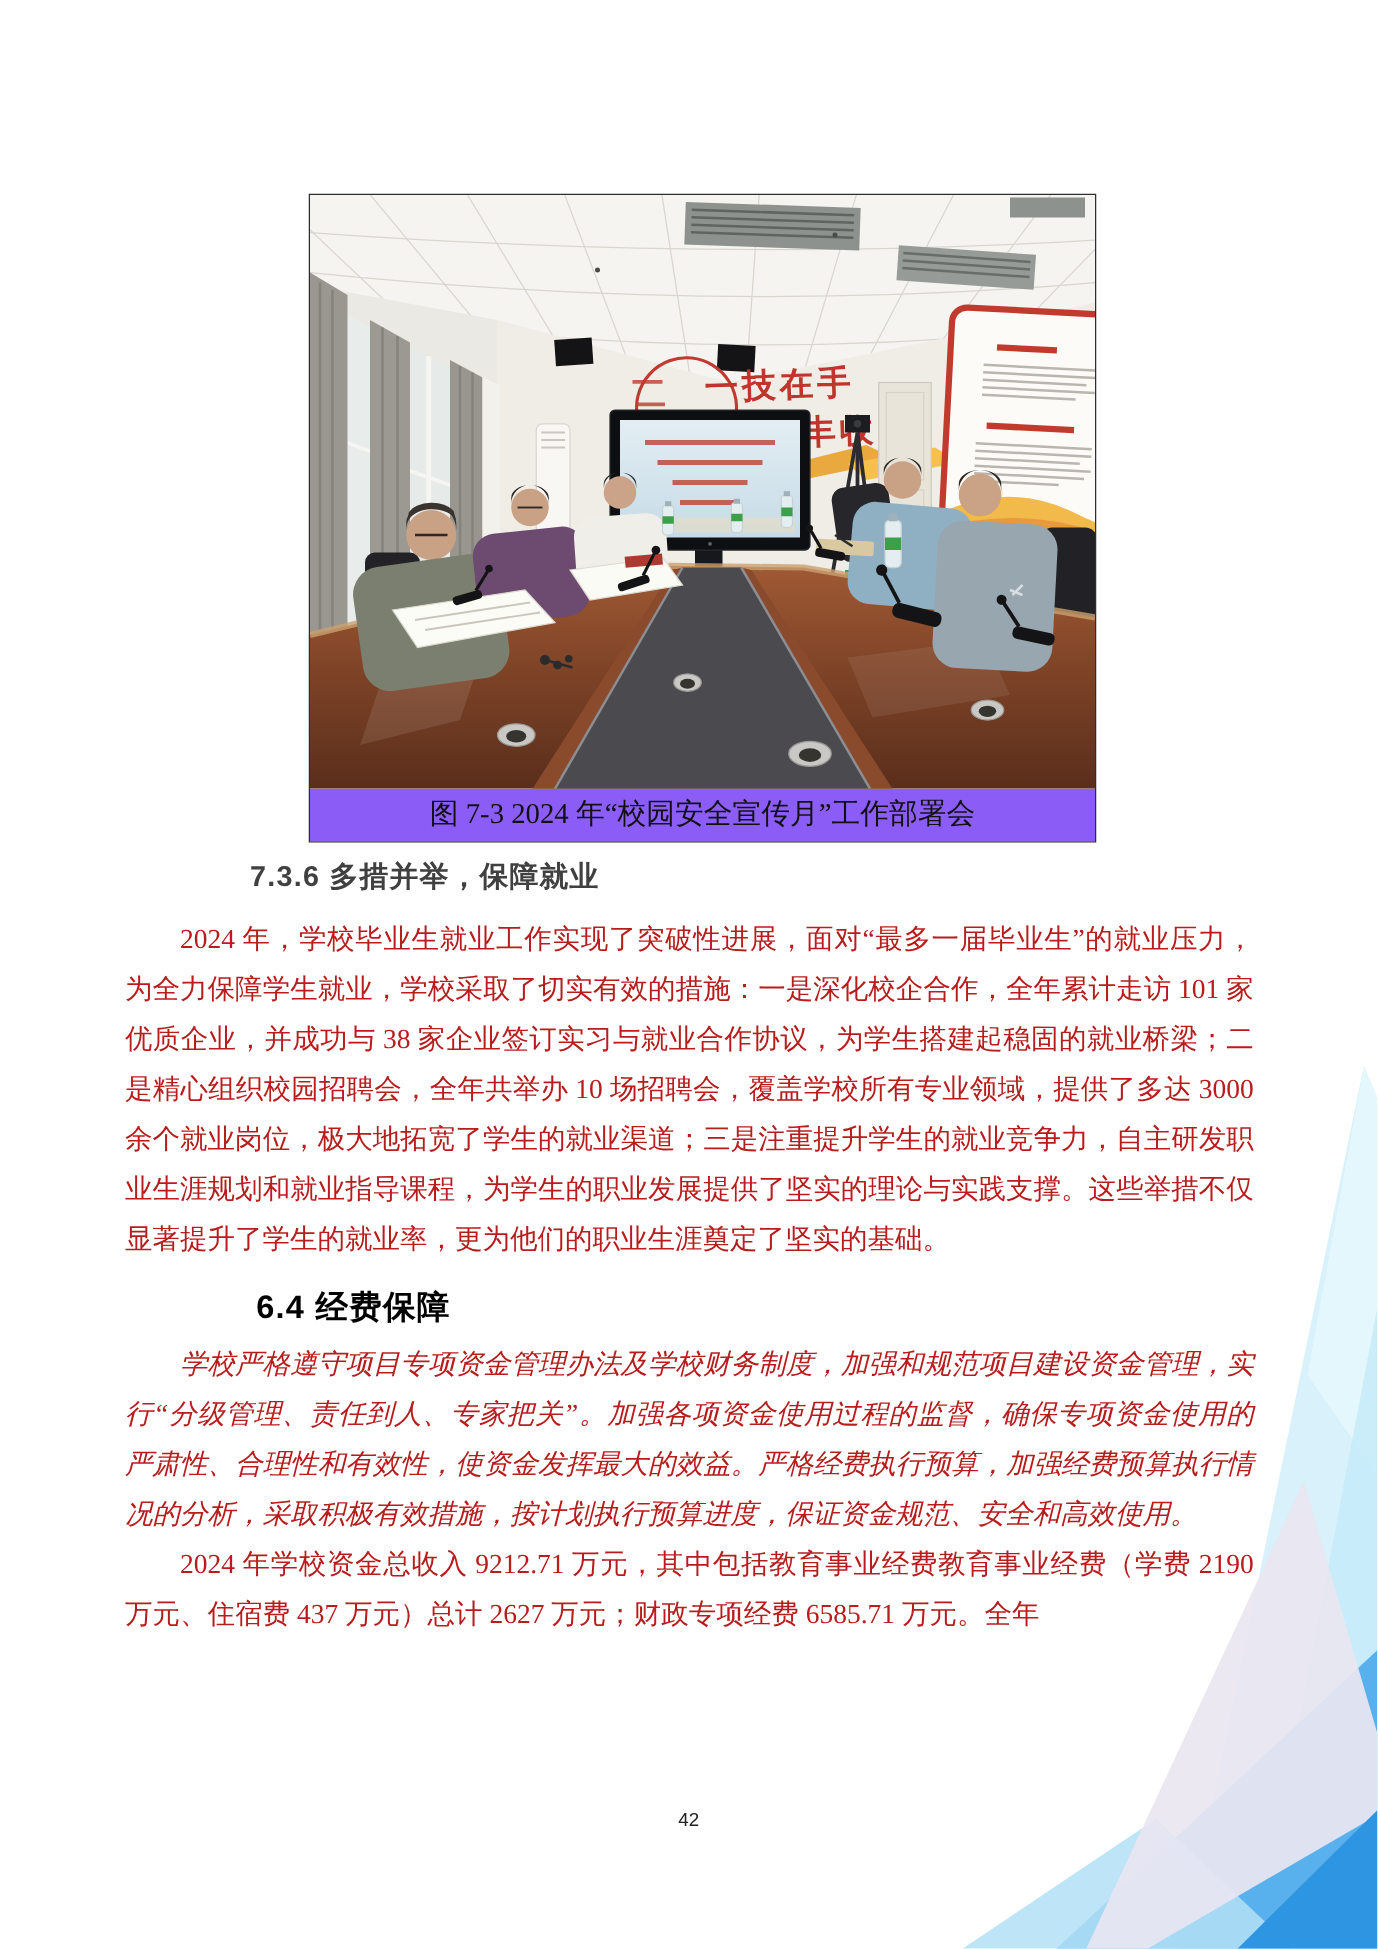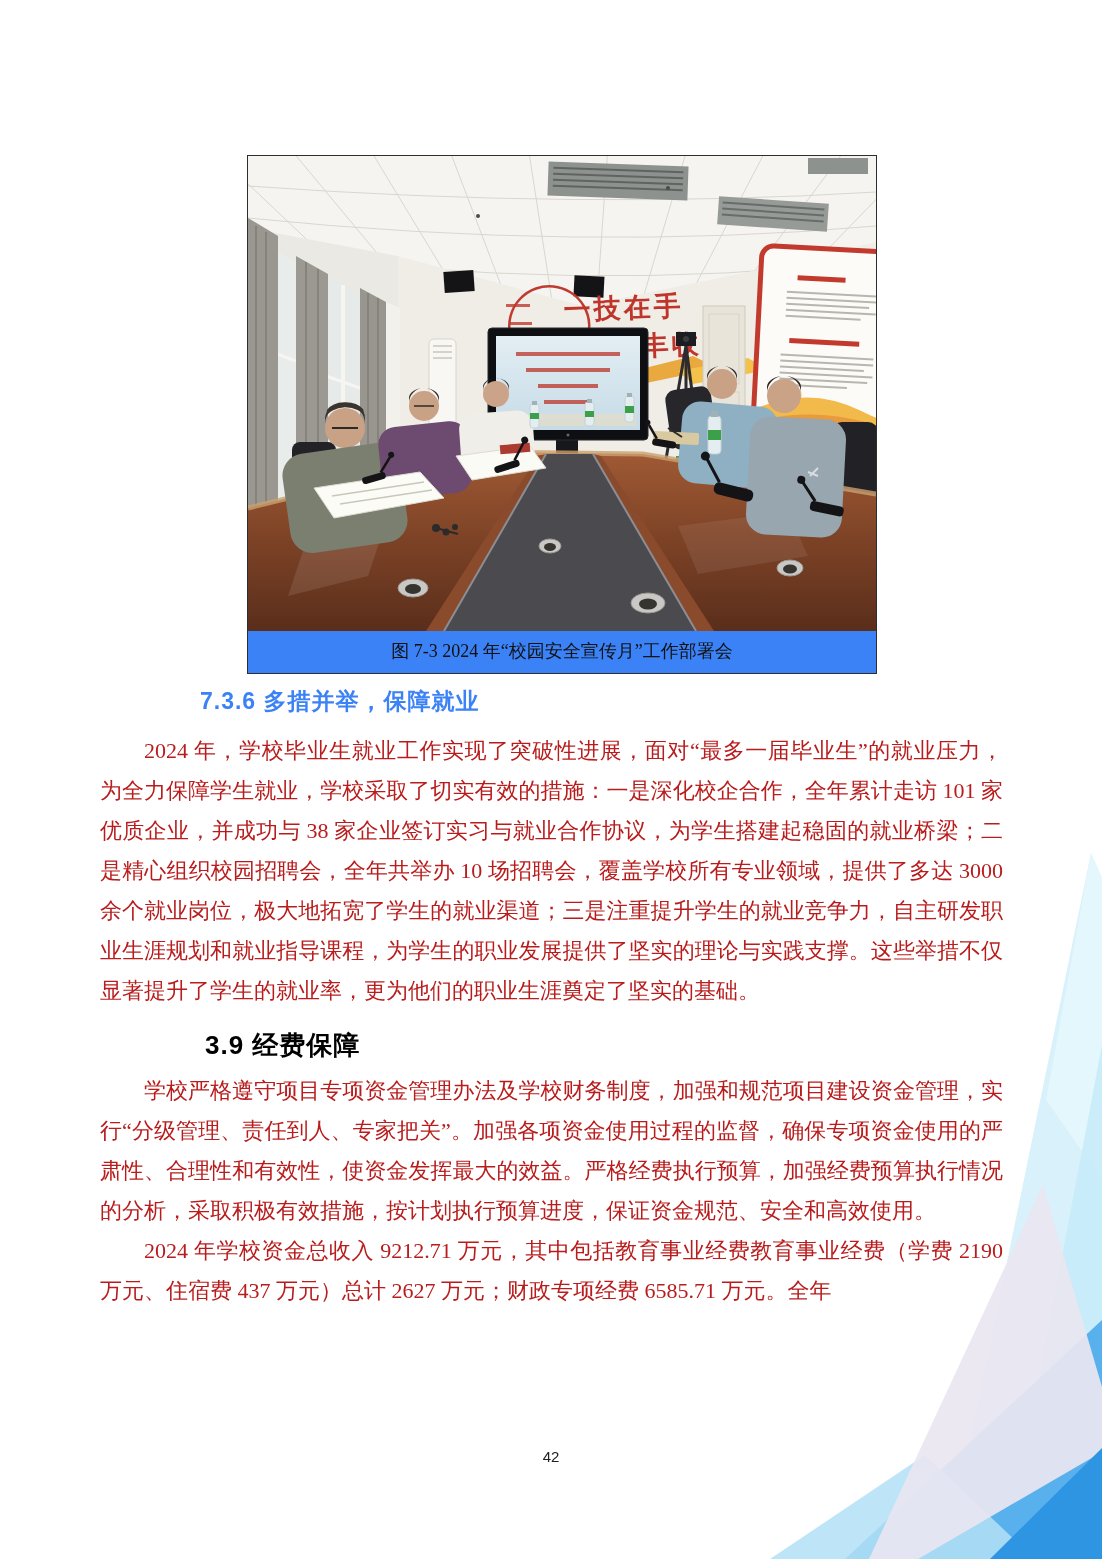--- a/index.html
+++ b/index.html
@@ -1,29 +1,29 @@
 <!DOCTYPE html>
 <html><head>
 <meta charset="utf-8">
 <style>
   html,body{margin:0;padding:0;background:#fff;}
   .page{position:relative;width:1102px;height:1559px;background:#ffffff;overflow:hidden;
         font-family:"Liberation Serif",serif;color:#1c1c1c;}
   .corner-deco{position:absolute;left:0;top:0;width:1102px;height:1559px;z-index:0;pointer-events:none;}
   .figure-box{position:absolute;left:247px;top:155px;width:628px;border:1px solid #2e2e2e;background:#fff;z-index:1;}
   .photo-svg{display:block;width:628px;height:475px;}
-  .figure-caption{height:42px;line-height:40px;text-align:center;font-size:18px;color:#111;background:#3b82f6;}
+  .figure-caption{height:42px;line-height:40px;text-align:center;font-size:23px;color:#111;background:#8b5cf6;}
   .text-flow{position:absolute;left:100px;top:686px;width:903px;z-index:1;}
-  .h-sub{font-family:"Liberation Sans",sans-serif;font-weight:700;font-size:23px;color:#3b82f6;
+  .h-sub{font-family:"Liberation Sans",sans-serif;font-weight:700;font-size:23px;color:#404040;
          margin:0 0 0 100px;letter-spacing:1px;}
   .h-main{font-family:"Liberation Sans",sans-serif;font-weight:700;font-size:26px;color:#000;
           margin:17px 0 8px 105px;letter-spacing:1px;}
   .body-para{font-size:22px;line-height:40px;text-align:justify;text-indent:2em;margin:0;color:#b91c1c;}
   .body-para.first{margin-top:14px;}
-  .body-para.after-head{margin-top:0;}
+  .body-para.after-head{margin-top:0;font-style:italic;}
   .page-number{position:absolute;left:0;top:1448px;width:100%;text-align:center;font-size:15px;
                font-family:"Liberation Sans",sans-serif;color:#222;z-index:1;}
 </style>
 </head>
 <body>
 
 <div class="page">
 
   <svg class="corner-deco" viewBox="0 0 1102 1559" aria-hidden="true">
     <polygon fill="#d8f1fa" points="1091,853 1102,878 1102,1559 946,1559"></polygon>
@@ -312,19 +312,19 @@
           </g>
       </g>
     </svg>
 
     <div class="figure-caption">图 7-3 2024 年“校园安全宣传月”工作部署会</div>
   </div>
 
   <div class="text-flow">
     <h3 class="h-sub">7.3.6 多措并举，保障就业</h3>
     <p class="body-para first">2024 年，学校毕业生就业工作实现了突破性进展，面对“最多一届毕业生”的就业压力，为全力保障学生就业，学校采取了切实有效的措施：一是深化校企合作，全年累计走访 101 家优质企业，并成功与 38 家企业签订实习与就业合作协议，为学生搭建起稳固的就业桥梁；二是精心组织校园招聘会，全年共举办 10 场招聘会，覆盖学校所有专业领域，提供了多达 3000 余个就业岗位，极大地拓宽了学生的就业渠道；三是注重提升学生的就业竞争力，自主研发职业生涯规划和就业指导课程，为学生的职业发展提供了坚实的理论与实践支撑。这些举措不仅显著提升了学生的就业率，更为他们的职业生涯奠定了坚实的基础。</p>
-    <h2 class="h-main">3.9 经费保障</h2>
+    <h2 class="h-main">6.4 经费保障</h2>
     <p class="body-para after-head">学校严格遵守项目专项资金管理办法及学校财务制度，加强和规范项目建设资金管理，实行“分级管理、责任到人、专家把关”。加强各项资金使用过程的监督，确保专项资金使用的严肃性、合理性和有效性，使资金发挥最大的效益。严格经费执行预算，加强经费预算执行情况的分析，采取积极有效措施，按计划执行预算进度，保证资金规范、安全和高效使用。</p>
     <p class="body-para">2024 年学校资金总收入 9212.71 万元，其中包括教育事业经费教育事业经费（学费 2190 万元、住宿费 437 万元）总计 2627 万元；财政专项经费 6585.71 万元。全年</p>
   </div>
 
   <div class="page-number">42</div>
 </div>
 
 </body></html>

